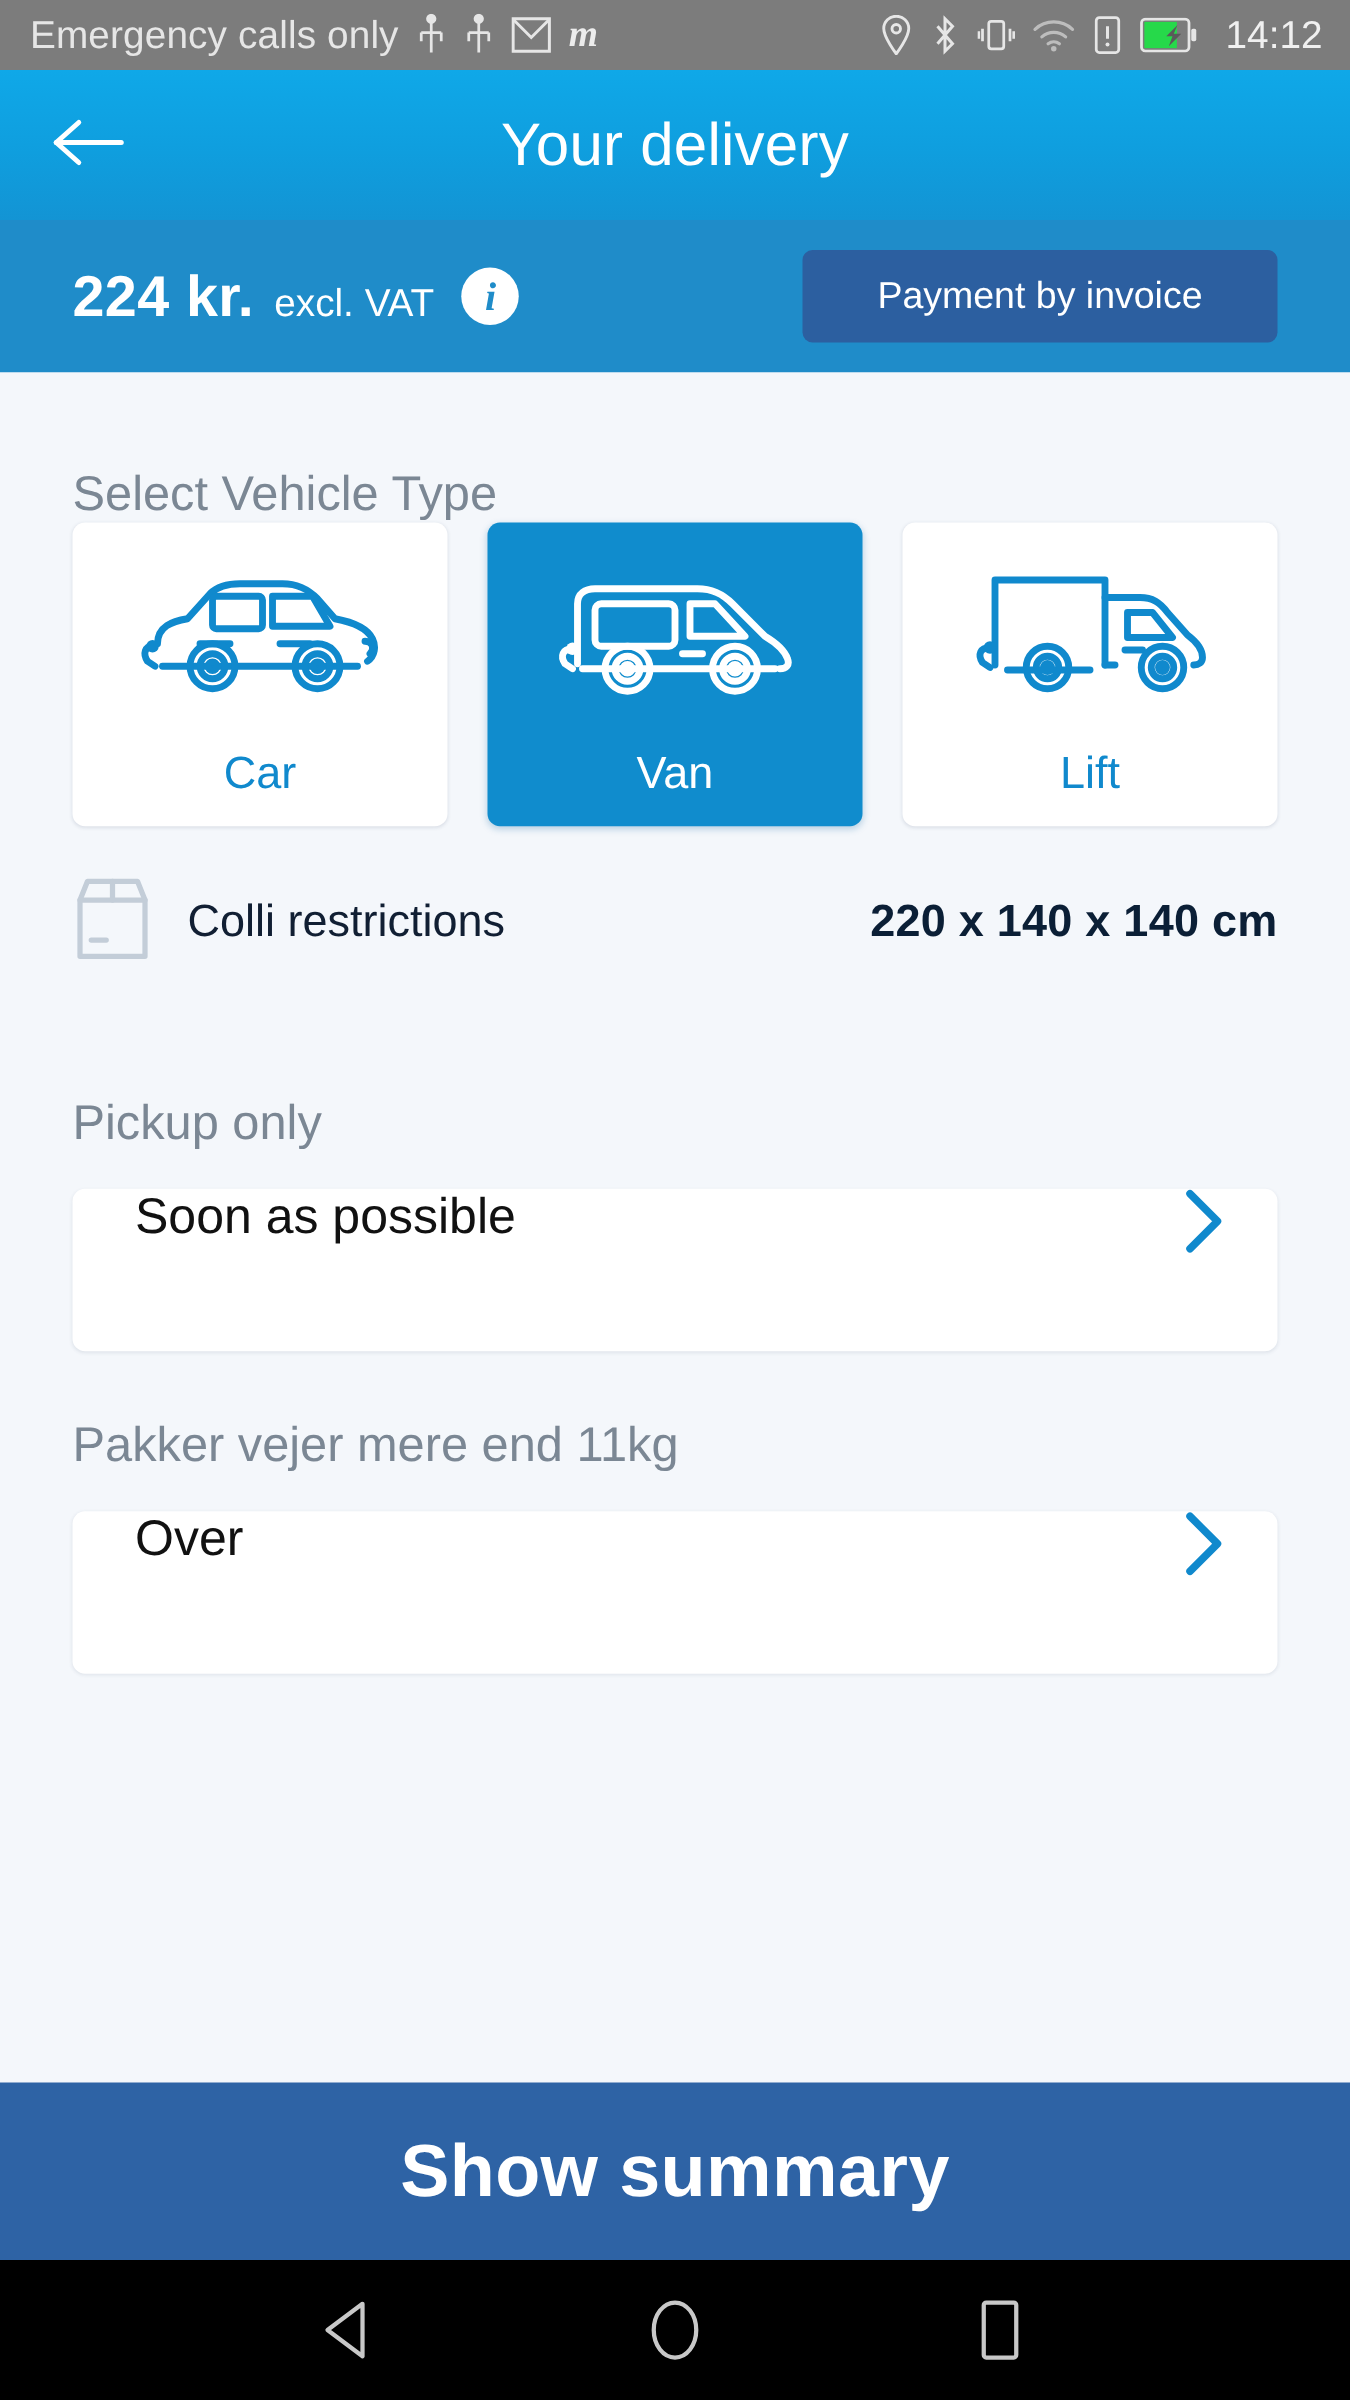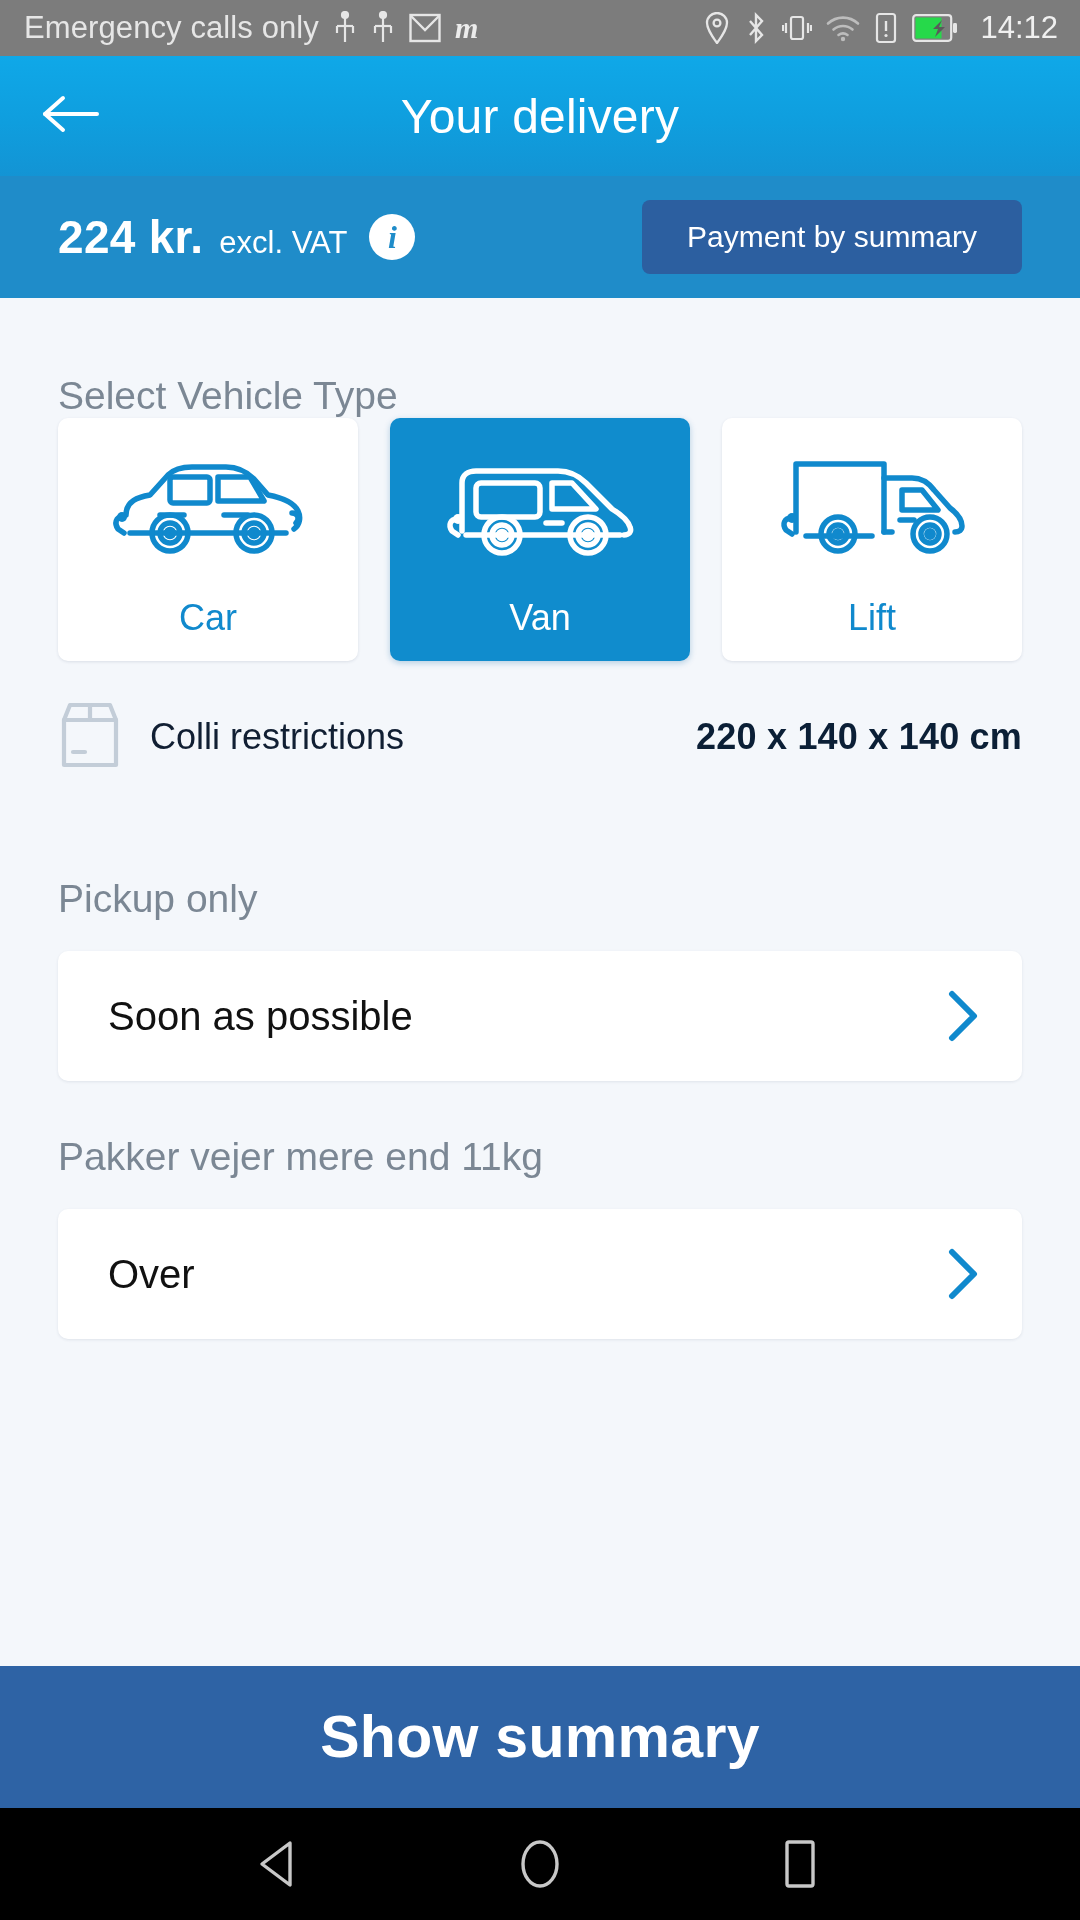--- a/index.html
+++ b/index.html
@@ -123,21 +123,21 @@
 
   
   #sec-pickup { margin-top: 92px; }
   #sec-weight { margin-top: 54px; }
   .field-label { margin-bottom: 30px; }
   .field-card {
     background: #ffffff;
     border-radius: 10px;
     box-shadow: 0 1px 3px rgba(40,60,90,.10);
     height: 130px;
-    display: flex; align-items: center; justify-content: space-between;
+    display: flex; align-items: flex-start; justify-content: space-between;
     padding: 0 42px 0 50px;
   }
   .field-value { font-size: 40px; color: #111111; }
   .chev { display: inline-flex; }
 
   
   .cta {
     position: absolute; left: 0; right: 0; bottom: 112px;
     height: 142px;
     background: #2e63a5;
@@ -253,21 +253,21 @@
     </div>
     <div class="appbar-title">Your delivery</div>
   </div>
 
   <div class="pricebar">
     <div class="price-left">
       <span class="price-amount">224 kr.</span>
       <span class="price-vat">excl. VAT</span>
       <span class="info-icon">i</span>
     </div>
-    <button class="invoice-btn">Payment by summary</button>
+    <button class="invoice-btn">Payment by invoice</button>
   </div>
 
   <div class="content">
 
     <div id="sec-vehicle">
       <div class="section-label">Select Vehicle Type</div>
 
       <div class="vehicle-row">
 
         <div class="vehicle-card">

